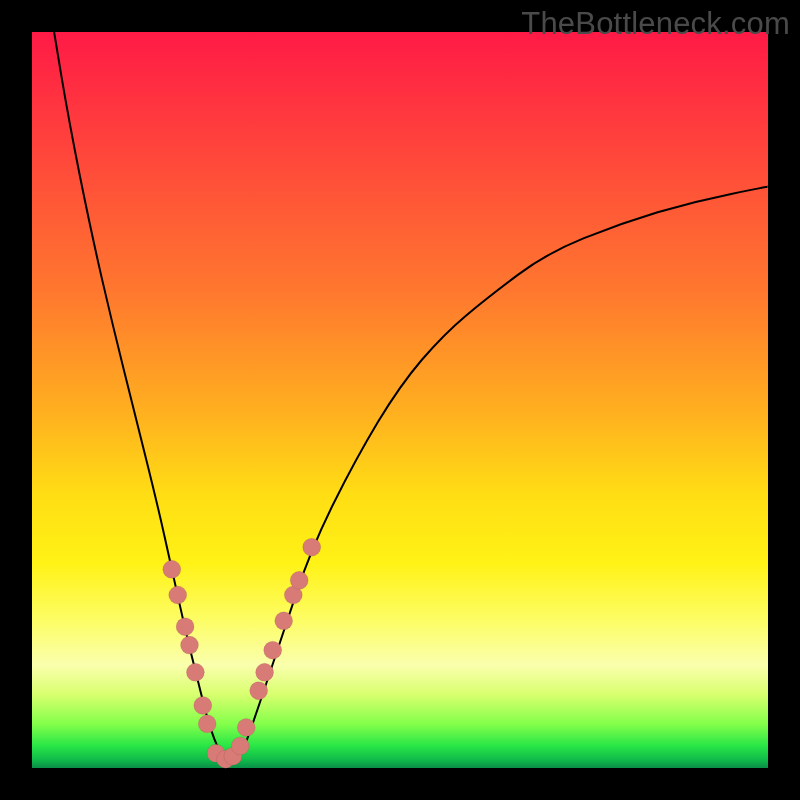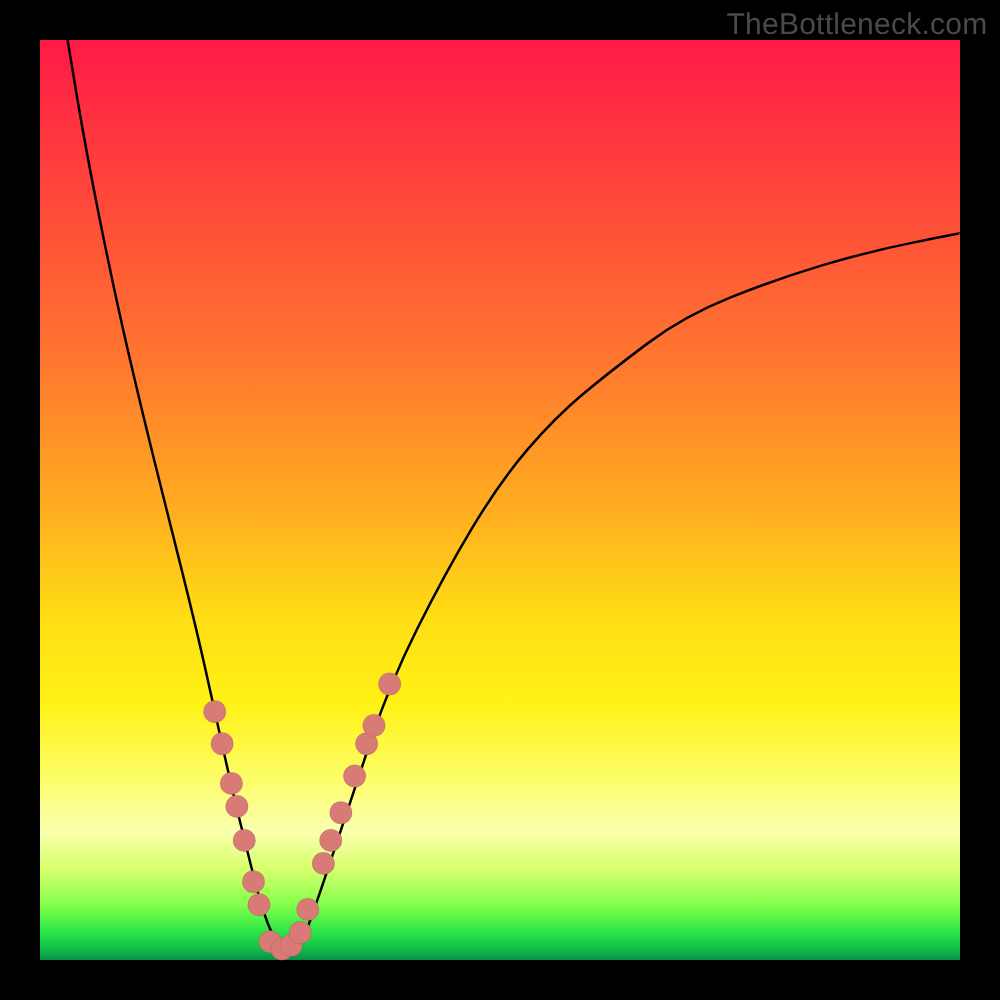--- a/index.html
+++ b/index.html
@@ -40,21 +40,21 @@
       #28e646 97%,
       #0fb74a 99%,
       #0a8f48 100%
     );
   }
   .watermark {
     position: absolute;
     top: 6px;
     right: 10px;
     color: #4a4a4a;
-    font-size: 24px;
+    font-size: 31px;
     font-weight: 500;
     letter-spacing: 0.2px;
     z-index: 5;
     user-select: none;
   }
   svg.curve {
     position: absolute;
     left: 0;
     top: 0;
     width: 736px;

